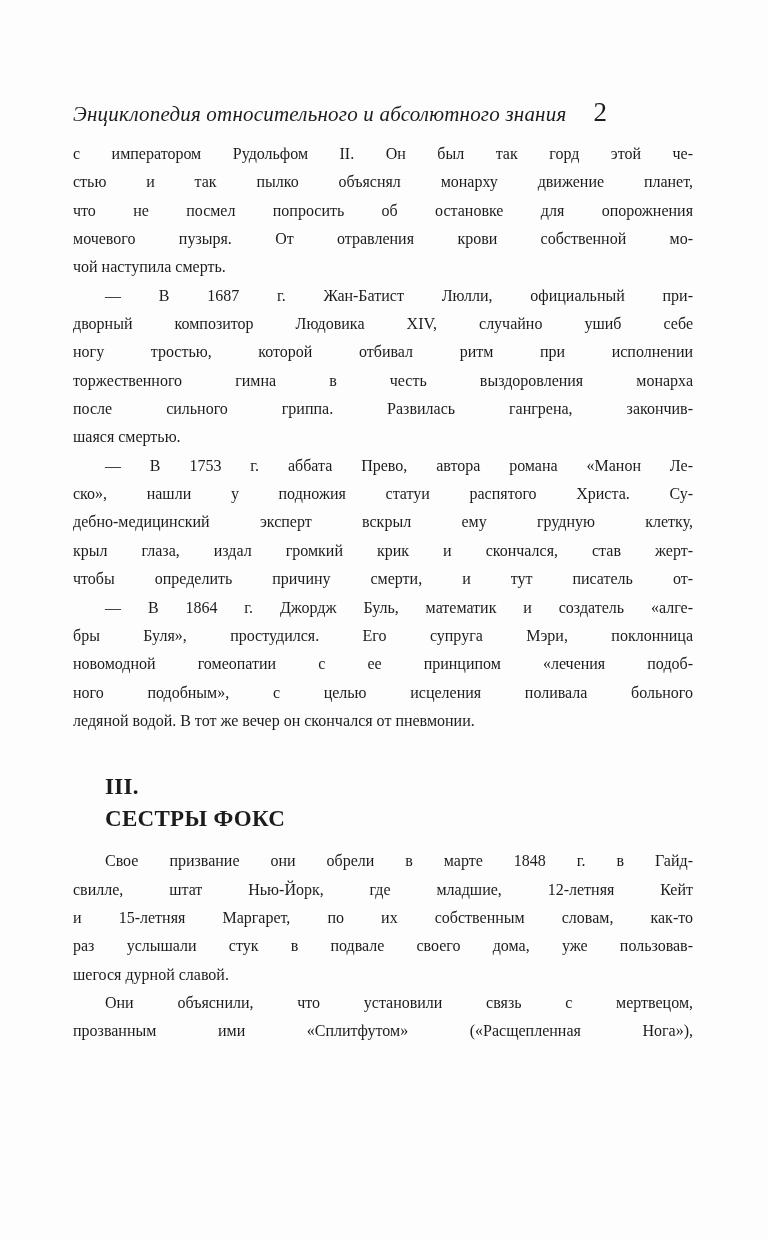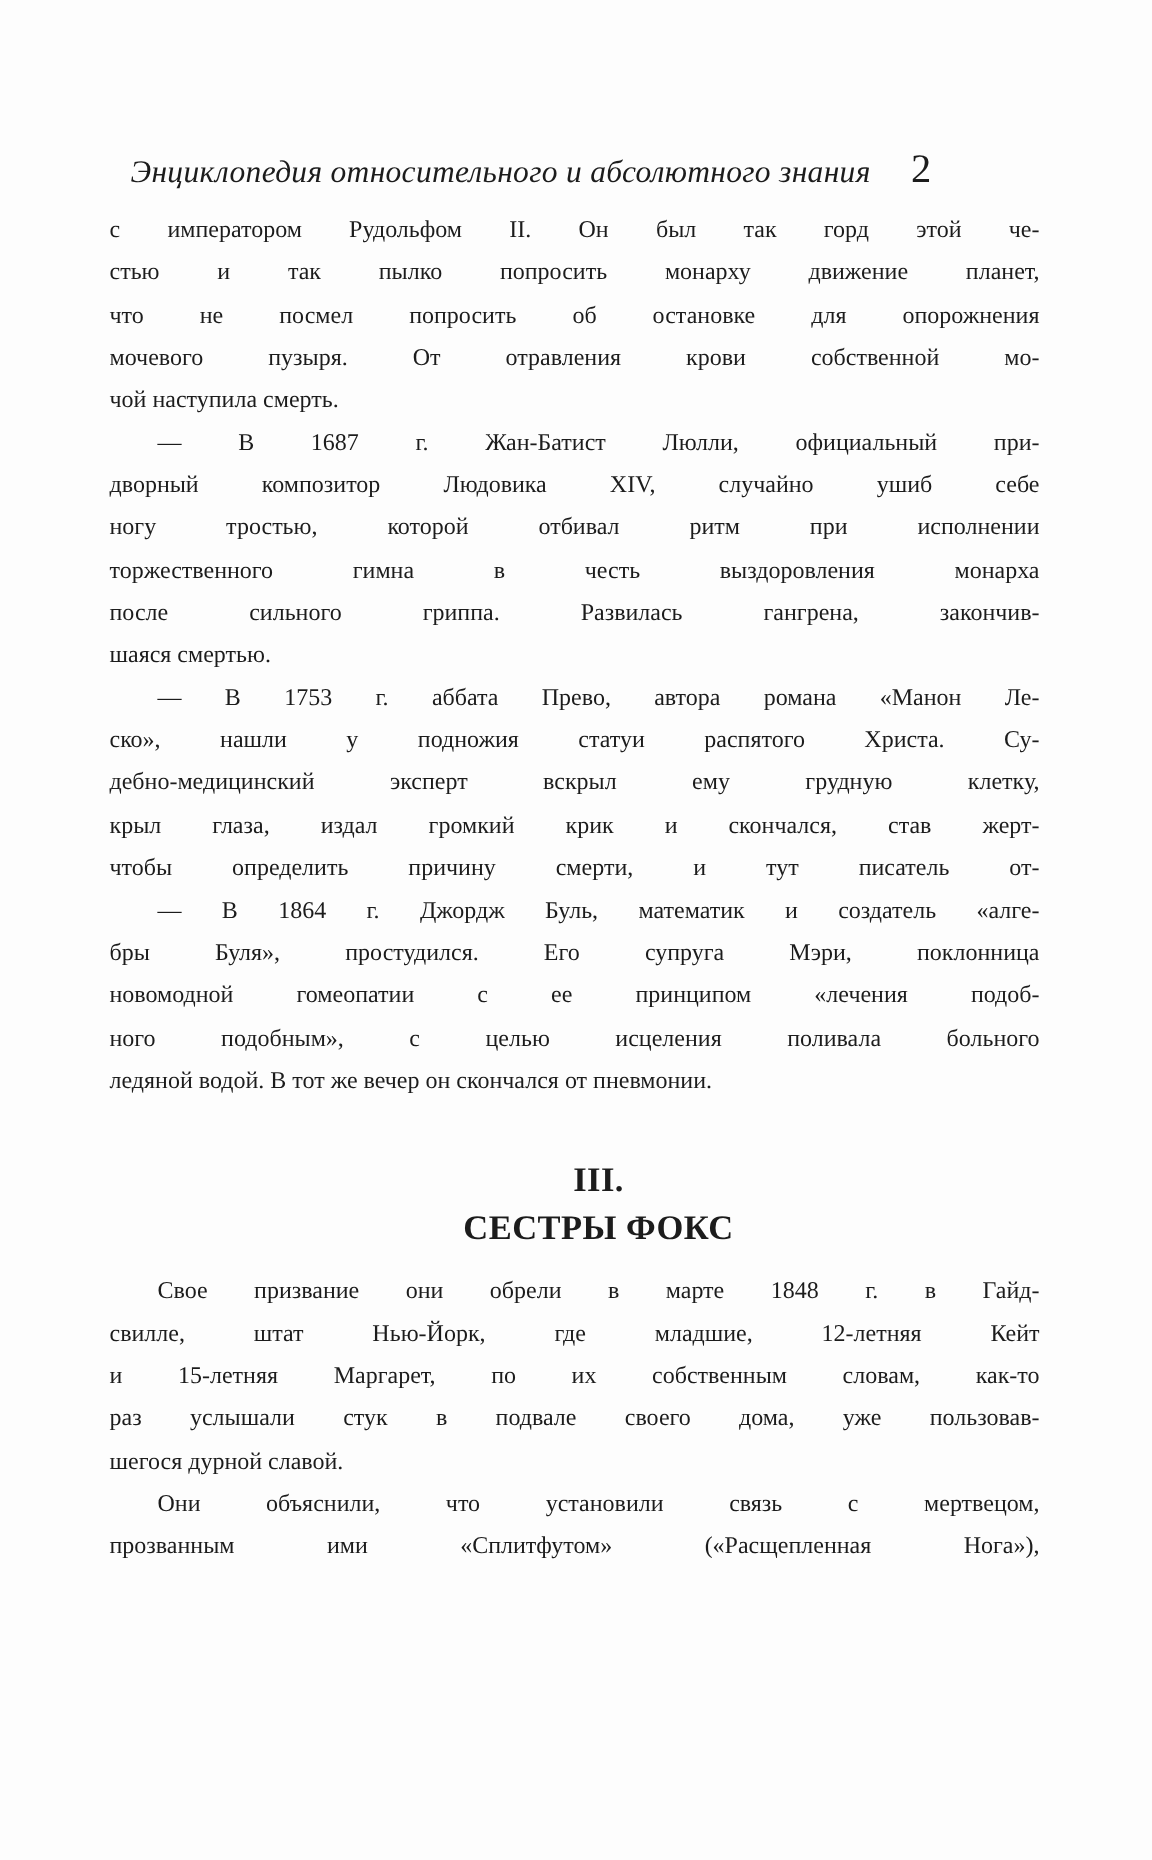--- a/index.html
+++ b/index.html
@@ -14,21 +14,21 @@
     box-sizing: border-box;
     background: #fdfdfd;
     color: #1c1c1c;
     font-family: "Liberation Serif", "DejaVu Serif", serif;
     padding: 97px 75px 0 73px;
     overflow: hidden;
   }
   .running-head {
     display: flex;
     align-items: baseline;
-    margin-left: 14px;
+    margin-left: 0;
     margin-bottom: 12px;
     white-space: nowrap;
   }
   .rh-title {
     font-style: italic;
     font-size: 21px;
     letter-spacing: 0.2px;
   }
   .rh-num {
     font-size: 27px;
@@ -52,35 +52,34 @@
   }
   .para.heading {
     margin: 36px 0 12px 0;
     padding-left: 32px;
     font-weight: bold;
   }
   .para.heading .line {
     font-size: 23px;
     line-height: 32px;
     letter-spacing: 0.3px;
-    text-align: center;
   }
 </style>
 </head>
 <body>
 
 <div class="page">
   <div class="running-head">
     <span class="rh-title">Энциклопедия относительного и абсолютного знания</span>
     <span class="rh-num">2</span>
   </div>
   <div class="text-block">
       <div class="para">
         <div class="line j">с императором Рудольфом II. Он был так горд этой че-</div>
-        <div class="line j">стью и так пылко попросить монарху движение планет,</div>
+        <div class="line j">стью и так пылко объяснял монарху движение планет,</div>
         <div class="line j">что не посмел попросить об остановке для опорожнения</div>
         <div class="line j">мочевого пузыря. От отравления крови собственной мо-</div>
         <div class="line">чой наступила смерть.</div>
       </div>
       <div class="para">
         <div class="line j first-ind">— В 1687 г. Жан-Батист Люлли, официальный при-</div>
         <div class="line j">дворный композитор Людовика XIV, случайно ушиб себе</div>
         <div class="line j">ногу тростью, которой отбивал ритм при исполнении</div>
         <div class="line j">торжественного гимна в честь выздоровления монарха</div>
         <div class="line j">после сильного гриппа. Развилась гангрена, закончив-</div>

